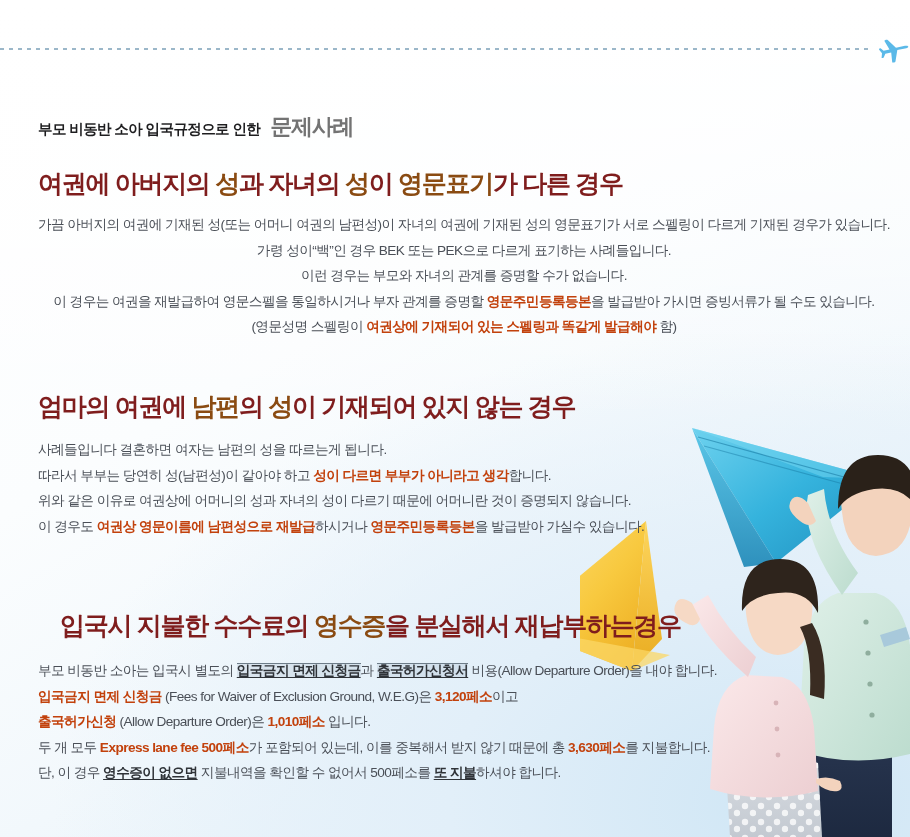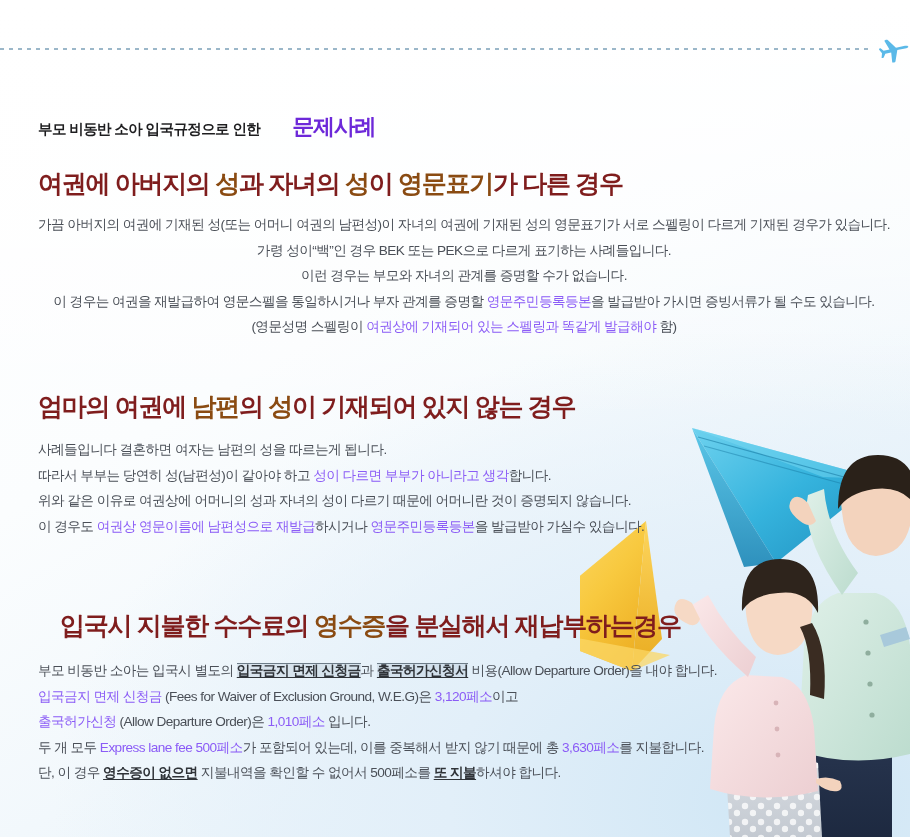--- a/index.html
+++ b/index.html
@@ -29,44 +29,44 @@
     background-size:9px 2px; background-repeat:repeat-x;
   }
   #plane-icon { position:absolute; left:876px; top:-6px; width:34px; height:34px; }
 
   
   #kids-art { position:absolute; right:0; bottom:0; width:330px; height:420px; }
 
   
   #content { position:absolute; left:0; top:0; width:910px; height:837px; }
 
-  .kicker-row { position:absolute; left:38px; top:112px; display:flex; align-items:baseline; gap:32px; }
+  .kicker-row { position:absolute; left:38px; top:112px; display:flex; align-items:baseline; gap:10px; }
   .kicker {
     font-size:14.5px; font-weight:700; color:#1d1d1f; letter-spacing:-.6px;
     white-space:nowrap;
   }
   .kicker-strong {
-    font-size:22px; font-weight:700; color:#6d28d9; letter-spacing:-1.2px;
+    font-size:22px; font-weight:700; color:#737373; letter-spacing:-1.2px;
     white-space:nowrap;
   }
 
   .sec-head {
     position:absolute; left:38px;
     font-size:25px; font-weight:700; letter-spacing:-1.3px;
     color:#e87722; white-space:nowrap;
   }
   .sec-head .dk { color:#8a4b12; }
   .sec-head .or { color:#7f1d1d; }
 
   .body-block { position:absolute; left:38px; }
   .line {
     font-size:13.6px; color:#4a4f57; letter-spacing:-.55px;
     line-height:25.5px; white-space:nowrap; font-weight:500;
   }
-  .line b { color:#8b5cf6; font-weight:400; }
+  .line b { color:#c2410c; font-weight:700; }
   .line .ul { color:#2f3338; font-weight:700; text-decoration:underline; text-underline-offset:2px; }
   .line .hl {
     color:#2f3338; font-weight:700;
     background:rgba(120,145,165,.16);
     box-shadow:0 1px 0 #6d7c88 inset; 
     text-decoration:underline; text-underline-offset:2px;
   }
   .line .en { font-weight:500; color:#4a4f57; }
 </style>
 </head>

